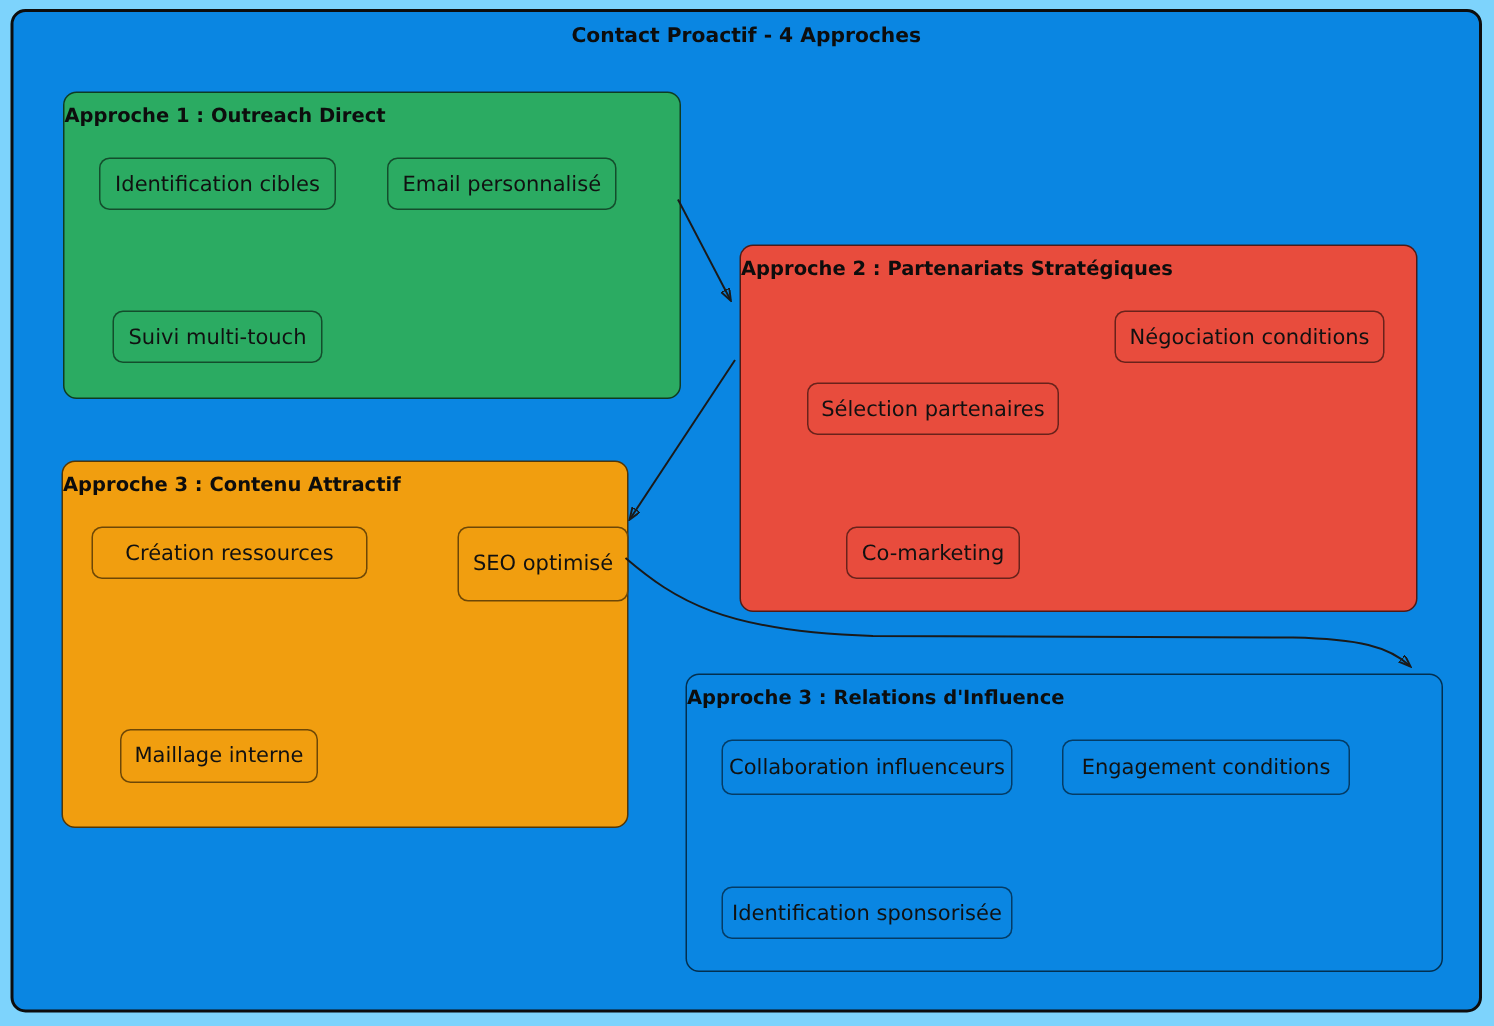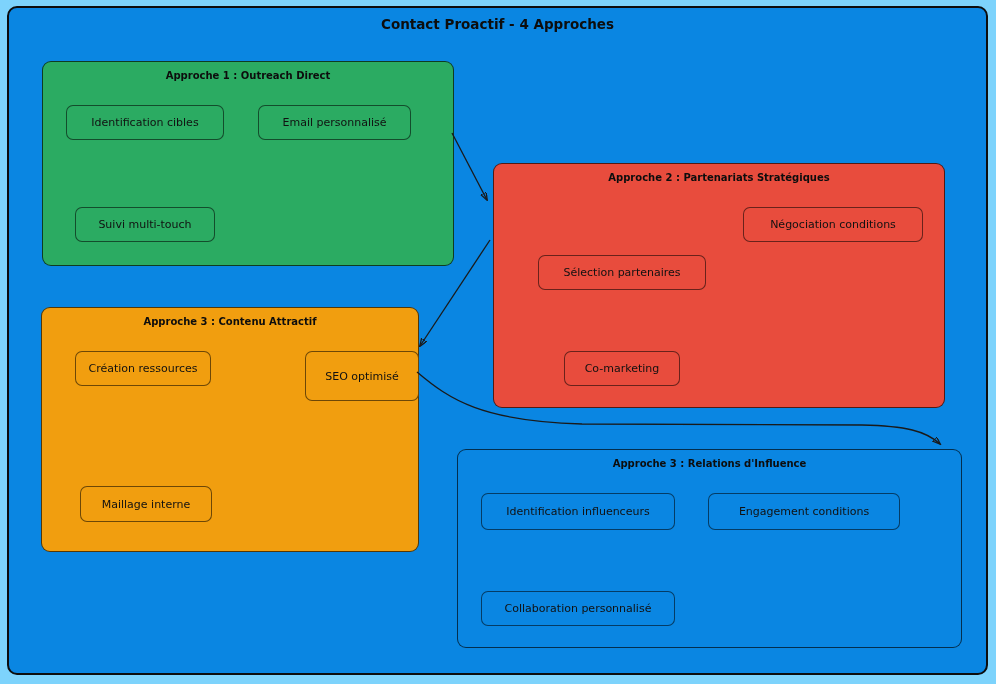--- a/index.html
+++ b/index.html
@@ -39,54 +39,53 @@
     position: absolute;
     border: 1px solid rgba(0,0,0,0.65);
     border-radius: 9px;
     box-sizing: border-box;
   }
   .group-title {
     position: absolute;
     top: 8px;
     left: 0;
     width: 100%;
-    text-align: center;
-    font-size: 10px;
+    font-size: 13px;
     font-weight: bold;
     color: #0d0d0d;
     white-space: nowrap;
   }
   .item {
     position: absolute;
     background-color: inherit;
     border: 1px solid rgba(0,0,0,0.55);
     border-radius: 7px;
     box-sizing: border-box;
     display: flex;
     align-items: center;
     justify-content: center;
-    font-size: 11px;
+    font-size: 14px;
     color: #111;
     white-space: nowrap;
   }
   
   .group1 { left: 33px;  top: 53px;  width: 412px; height: 205px; }
   .group2 { left: 484px; top: 155px; width: 452px; height: 245px; }
   .group3 { left: 32px;  top: 299px; width: 378px; height: 245px; }
   .group4 { left: 448px; top: 441px; width: 505px; height: 199px; }
 
   .g1-i1 { left: 23px;  top: 43px;  width: 158px; height: 35px; }
   .g1-i2 { left: 215px; top: 43px;  width: 153px; height: 35px; }
   .g1-i3 { left: 32px;  top: 145px; width: 140px; height: 35px; }
 
   .g2-i1 { left: 44px;  top: 43px;  width: 168px; height: 35px; margin-top: 48px; }
   .g2-i2 { left: 249px; top: 43px;  width: 180px; height: 35px; }
   .g2-i3 { left: 70px;  top: 187px; width: 116px; height: 35px; }
 
-  .g3-i1 { left: 33px;  top: 43px;  width: 136px; height: 35px; }
+  .g3-i1 { left: 19px;  top: 43px;  width: 184px; height: 35px; }
   .g3-i2 { left: 219px; top: 43px;  width: 114px; height: 50px; margin-left: 44px; }
   .g3-i3 { left: 38px;  top: 178px; width: 132px; height: 36px; }
 
   .g4-i1 { left: 23px;  top: 43px;  width: 194px; height: 37px; }
   .g4-i2 { left: 250px; top: 43px;  width: 192px; height: 37px; }
   .g4-i3 { left: 23px;  top: 141px; width: 194px; height: 35px; }
 
   .arrows {
     position: absolute;
     left: 0;
@@ -124,23 +123,23 @@
 
     <div class="group group3" style="background-color: rgb(241, 158, 15);">
       <div class="group-title">Approche 3 : Contenu Attractif</div>
       <div class="item g3-i1">Création ressources</div>
       <div class="item g3-i2">SEO optimisé</div>
       <div class="item g3-i3">Maillage interne</div>
     </div>
 
     <div class="group group4" style="background-color: rgb(10, 134, 226);">
       <div class="group-title">Approche 3 : Relations d'Influence</div>
-      <div class="item g4-i1">Identification influenceurs</div>
+      <div class="item g4-i1">Collaboration influenceurs</div>
       <div class="item g4-i2">Engagement conditions</div>
-      <div class="item g4-i3">Collaboration personnalisé</div>
+      <div class="item g4-i3">Identification sponsorisée</div>
     </div>
   </div>
 
   <svg class="arrows" viewBox="0 0 996 684" xmlns="http://www.w3.org/2000/svg">
     <defs>
       <marker id="ah" markerWidth="9" markerHeight="8" refX="7.5" refY="3" orient="auto" markerUnits="userSpaceOnUse">
         <path d="M0,0 L8,3 L0,6 Z" fill="#1a1a1a" stroke="none"></path>
       </marker>
     </defs>
     <path d="M452,133 L487,200" marker-end="url(#ah)"></path>

